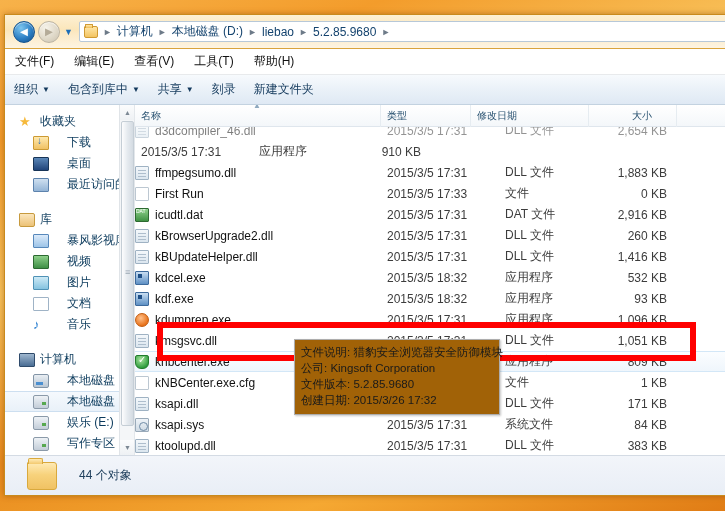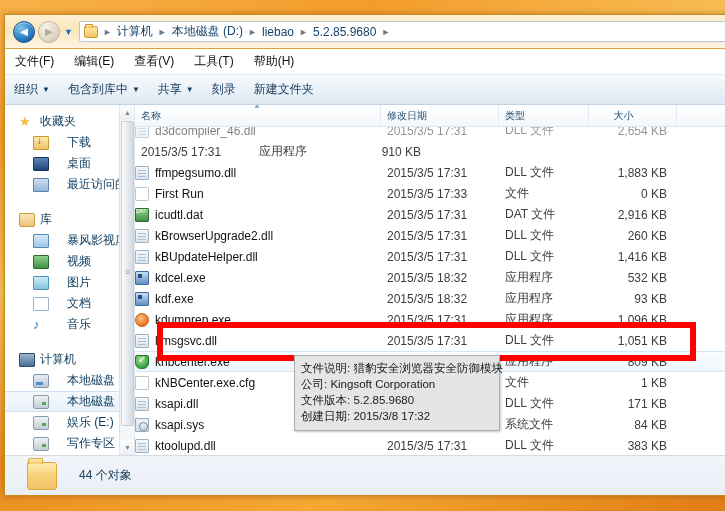--- a/index.html
+++ b/index.html
@@ -160,21 +160,21 @@
     border-bottom: 1px solid #dfe6ed; position: relative;
   }
   .col-h {
     font-size: 10px; color: #27506f; padding-left: 6px; position: relative;
     height: 22px; display: flex; align-items: center;
     border-right: 1px solid #e6ecf1;
   }
   .c-name { width: 246px; flex:none; }
   .c-date { width: 118px; flex:none; }
   .c-type { width: 90px; flex:none; }
-  .c-size { width: 88px; flex:none; justify-content: center; padding-right: 24px; }
+  .c-size { width: 88px; flex:none; justify-content: flex-end; padding-right: 24px; }
   #sort-marker {
     position:absolute; left: 118px; top: -4px; font-size: 8px; color:#8fa9bf;
   }
   #rows-viewport {
     position: absolute; left: 0; right: 0; top: 22px; bottom: 0; overflow: hidden;
   }
   #rows-inner { position: absolute; left: 0; top: -7px; width: 100%; }
   .frow {
     display: flex; align-items: center; height: 21px;
     font-size: 12px; color: #111; white-space: nowrap;
@@ -201,22 +201,22 @@
   .ik-shield:after{content:"✓";position:absolute;left:2px;top:-2px;color:#fff;font-size:10px;font-weight:bold;}
   .ik-sys { background: linear-gradient(180deg,#eef3f8,#cfdae4); border:1px solid #9aaab9; border-radius:1px; }
   .ik-sys:after{content:"";position:absolute;left:3px;top:3px;width:7px;height:7px;border:1px solid #6f8ba6;border-radius:50%;}
   
   #annot-rect {
     position: absolute; left: 152px; top: 307px; width: 539px; height: 39px;
     border: 6px solid #ff0000; pointer-events: none; z-index: 60;
   }
   
   #tooltip {
-    position: absolute; left: 289px; top: 340px; width: 206px;
-    background: #e5e5e5; border: 1px solid #adadad;
+    position: absolute; left: 289px; top: 324px; width: 206px;
+    background: #a16207; border: 1px solid #adadad;
     padding: 4px 6px 6px 6px; z-index: 70;
     box-shadow: 1px 1px 2px rgba(0,0,0,.22);
   }
   .tip-line { font-size: 11.5px; color: #1a1a1a; line-height: 16px; white-space: nowrap; }
   
   #status-bar {
     position: absolute; left: 0; bottom: 0; width: 100%; height: 40px;
     background: linear-gradient(180deg,#f2f5fa 0%,#e9eef6 100%);
     border-top: 1px solid #d4dbe4; display: flex; align-items: center;
   }
@@ -372,25 +372,25 @@
         <div id="sidebar-thumb"></div>
         <div class="sb-arrow" style="position:absolute;bottom:0;left:0;">▼</div>
       </div>
     </div>
 
     <div id="file-pane">
       <div id="col-header">
         <div class="col-h c-name">
           <span>名称</span>
         </div>
+        <div class="col-h c-type">
+          <span>类型</span>
+        </div>
         <div class="col-h c-date">
           <span>修改日期</span>
-        </div>
-        <div class="col-h c-type">
-          <span>类型</span>
         </div>
         <div class="col-h c-size">
           <span>大小</span>
         </div>
         <span id="sort-marker">▲</span>
       </div>
       <div id="rows-viewport">
         <div id="rows-inner">
             <div class="frow clip-row">
               <div class="f-name">
@@ -536,21 +536,21 @@
       </div>
     </div>
   </div>
 
   <div id="annot-rect" style="border-color: rgb(255, 0, 0);"></div>
 
   <div id="tooltip">
     <div class="tip-line">文件说明: 猎豹安全浏览器安全防御模块</div>
     <div class="tip-line">公司: Kingsoft Corporation</div>
     <div class="tip-line">文件版本: 5.2.85.9680</div>
-    <div class="tip-line">创建日期: 2015/3/8 17:32</div>
+    <div class="tip-line">创建日期: 2015/3/26 17:32</div>
   </div>
 
   <div id="status-bar">
     <div id="status-folder"></div>
     <div id="status-text">44 个对象</div>
   </div>
 
 </div>
 
 </body></html>

